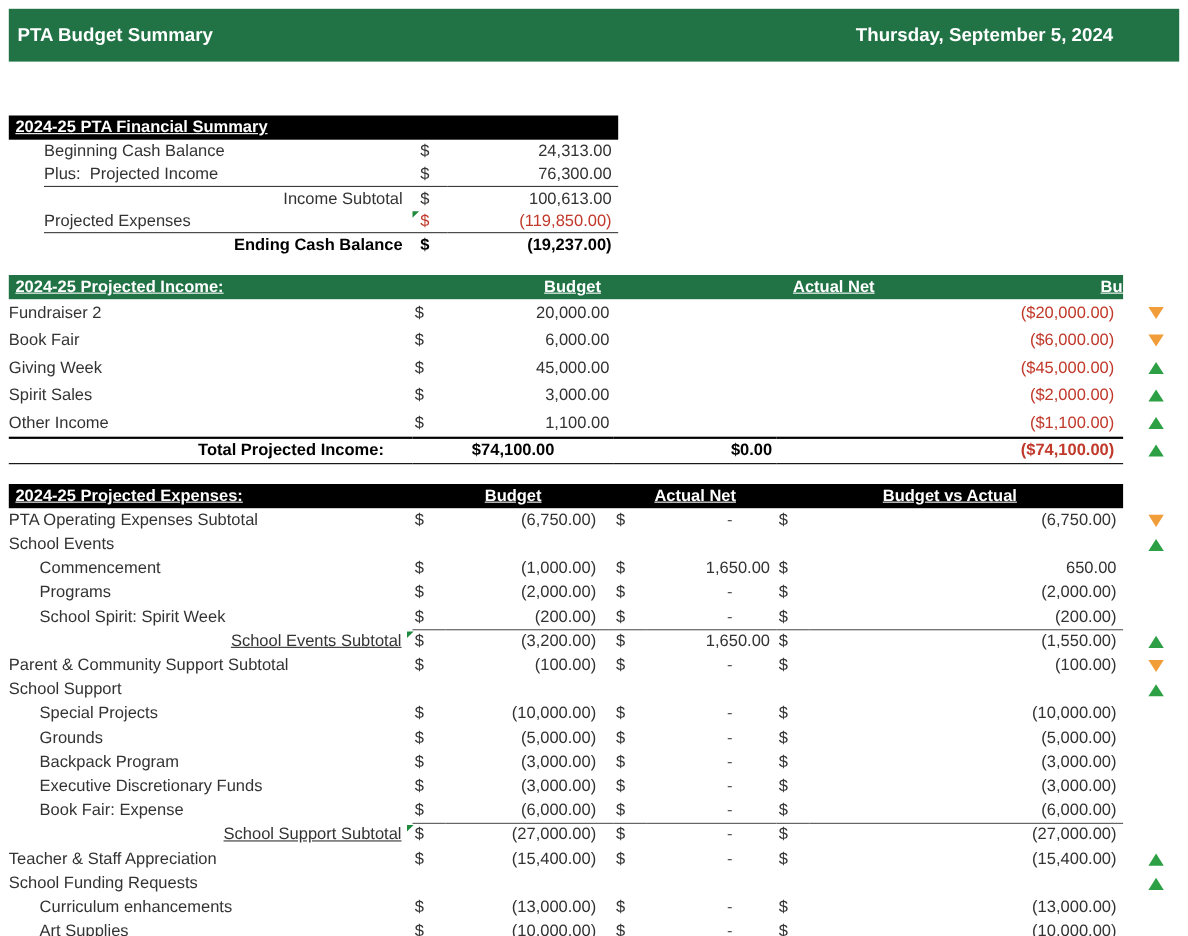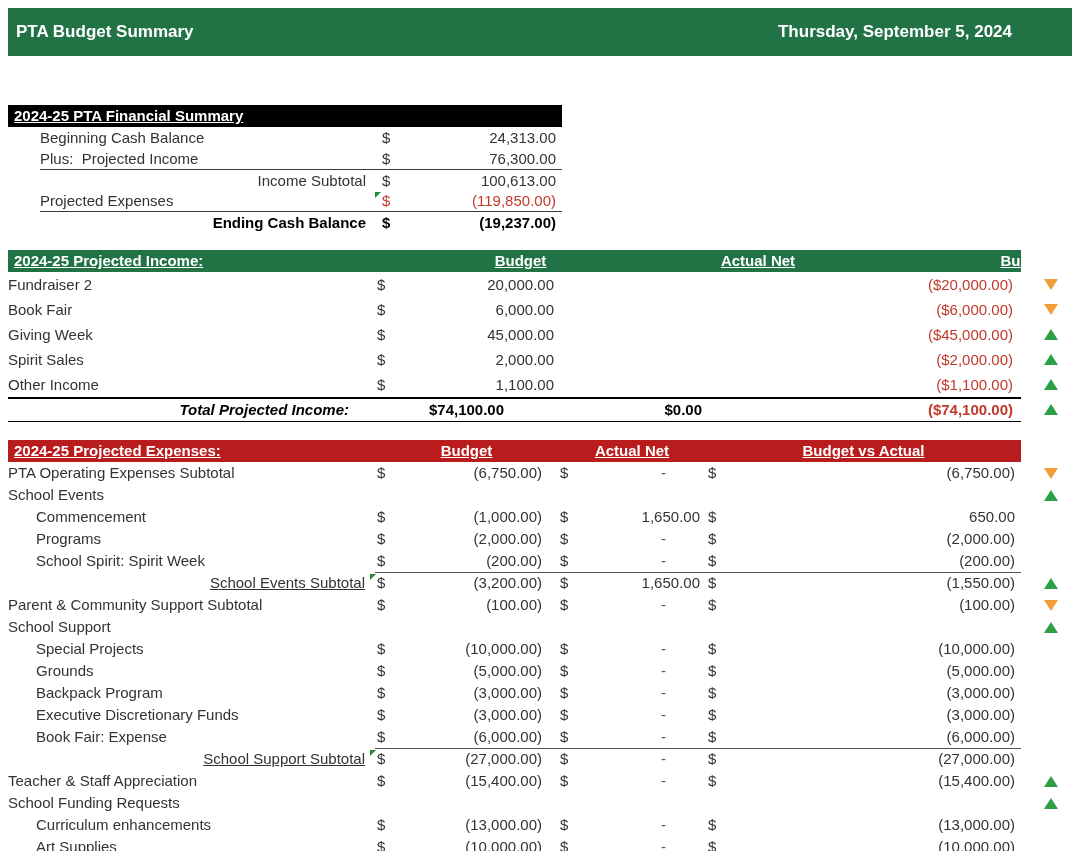--- a/index.html
+++ b/index.html
@@ -26,40 +26,40 @@
   .srow.bt>div{border-top:1px solid #3a3a3a;}
   .bold{font-weight:bold;color:#000;}
   .red{color:#c0392b;}
   
   .ghead{display:grid;grid-template-columns:367px 30px 153px 30px 118px 30px 285px;width:1013px;}
   .ghead .st{padding-left:6px;}
   .ghead .cb{grid-column:2/4;text-align:center;}
   .ghead .ca{grid-column:4/6;text-align:center;}
   .ghead .cv{grid-column:6/8;text-align:center;}
   .green{background:#217346;gap:36px;}
-  .blue{background:#b91c1c;}
+  .blue{background:#000000;}
   .grow{display:grid;grid-template-columns:367px 30px 153px 30px 118px 30px 285px 59px;}
   .irow{height:25px;line-height:25px;}
   .erow{height:22px;line-height:22px;}
   .grow .lbl{white-space:pre;overflow:hidden;}
   .grow .lbl.indent{padding-left:28px;}
   .grow .lbl.right{text-align:right;padding-right:10px;text-decoration:underline;}
   .grow .cur{padding-left:2px;position:relative;}
   .grow .amt{text-align:right;}
   .irow .bud{padding-right:4px;}
   .erow .bud{padding-right:16px;}
   .grow .act{padding-right:6px;}
   .grow .act.dash{padding-right:40px;color:#555;}
   .irow .bva{padding-right:8px;}
   .erow .bva{padding-right:6px;}
   .erow.bb>div:not(.lbl):not(.tri){border-bottom:1px solid #555;}
   
   .trow{height:25px;line-height:22px;font-weight:bold;color:#000;}
   .trow>div:not(.tri){border-top:2px solid #000;border-bottom:1px solid #000;}
-  .trow .lbl{text-align:right;padding-right:26px;font-style:italic;}
+  .trow .lbl{text-align:right;padding-right:26px;}
   .trow .tb{grid-column:2/4;text-align:center;}
   .trow .ta{grid-column:4/6;text-align:right;padding-right:4px;}
   .trow .tv{grid-column:6/8;text-align:right;padding-right:8px;}
   
   .tri{display:flex;align-items:center;justify-content:center;}
   .tri i{display:block;width:0;height:0;}
   .tri i.up{border-left:7px solid transparent;border-right:7px solid transparent;border-bottom:11px solid #2da045;}
   .tri i.down{border-left:7px solid transparent;border-right:7px solid transparent;border-top:11px solid #f09d3a;}
   
   i.flag-icon{position:absolute;left:-5px;top:2px;width:0;height:0;
@@ -146,21 +146,21 @@
         <div class="amt act"></div>
         <div class="cur"></div>
         <div class="amt bva red">($45,000.00)</div>
         <div class="tri">
           <i class="up"></i>
         </div>
       </div>
       <div class="grow irow">
         <div class="lbl">Spirit Sales</div>
         <div class="cur">$</div>
-        <div class="amt bud">2,000.00</div>
+        <div class="amt bud">3,000.00</div>
         <div class="cur"></div>
         <div class="amt act"></div>
         <div class="cur"></div>
         <div class="amt bva red">($2,000.00)</div>
         <div class="tri">
           <i class="up"></i>
         </div>
       </div>
       <div class="grow irow">
         <div class="lbl">Other Income</div>

